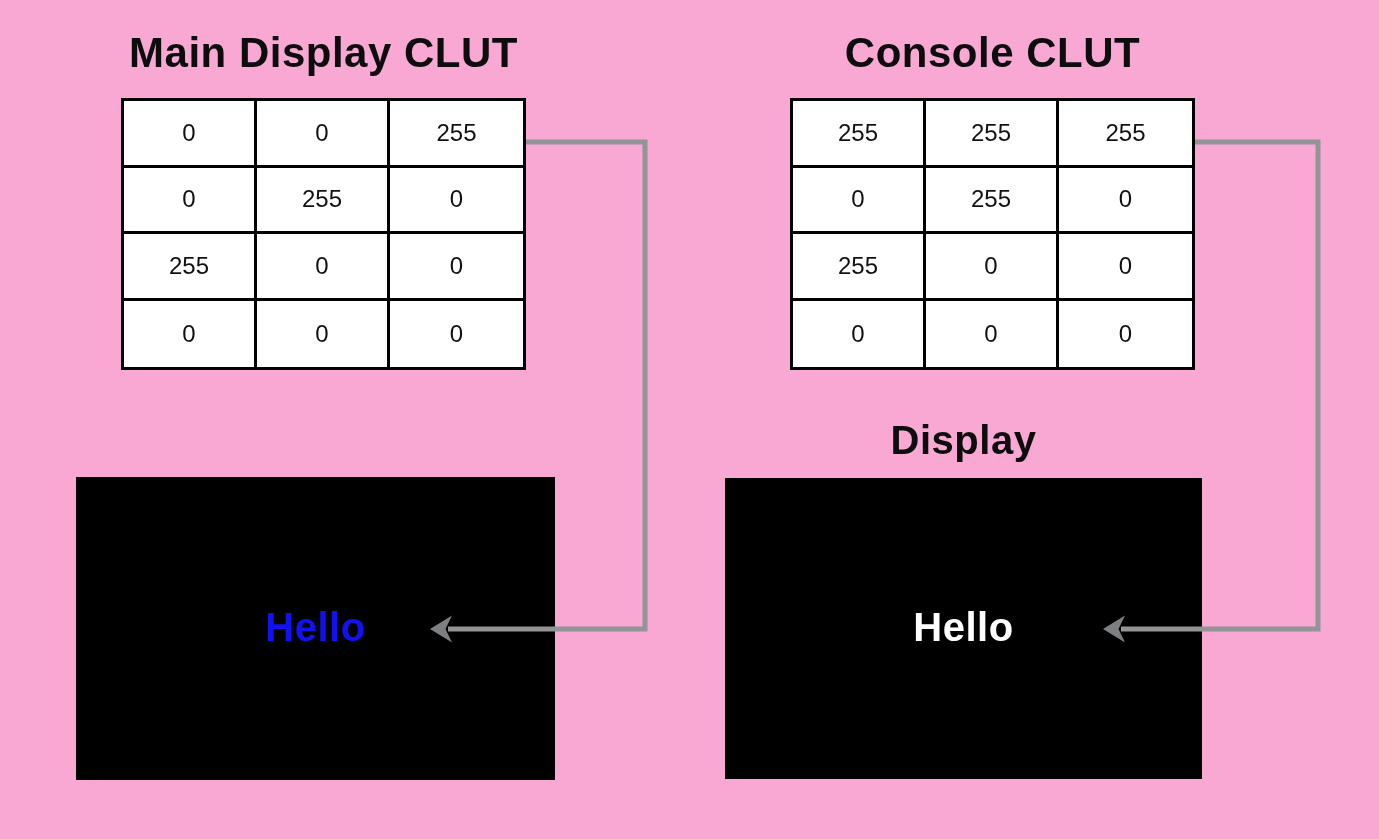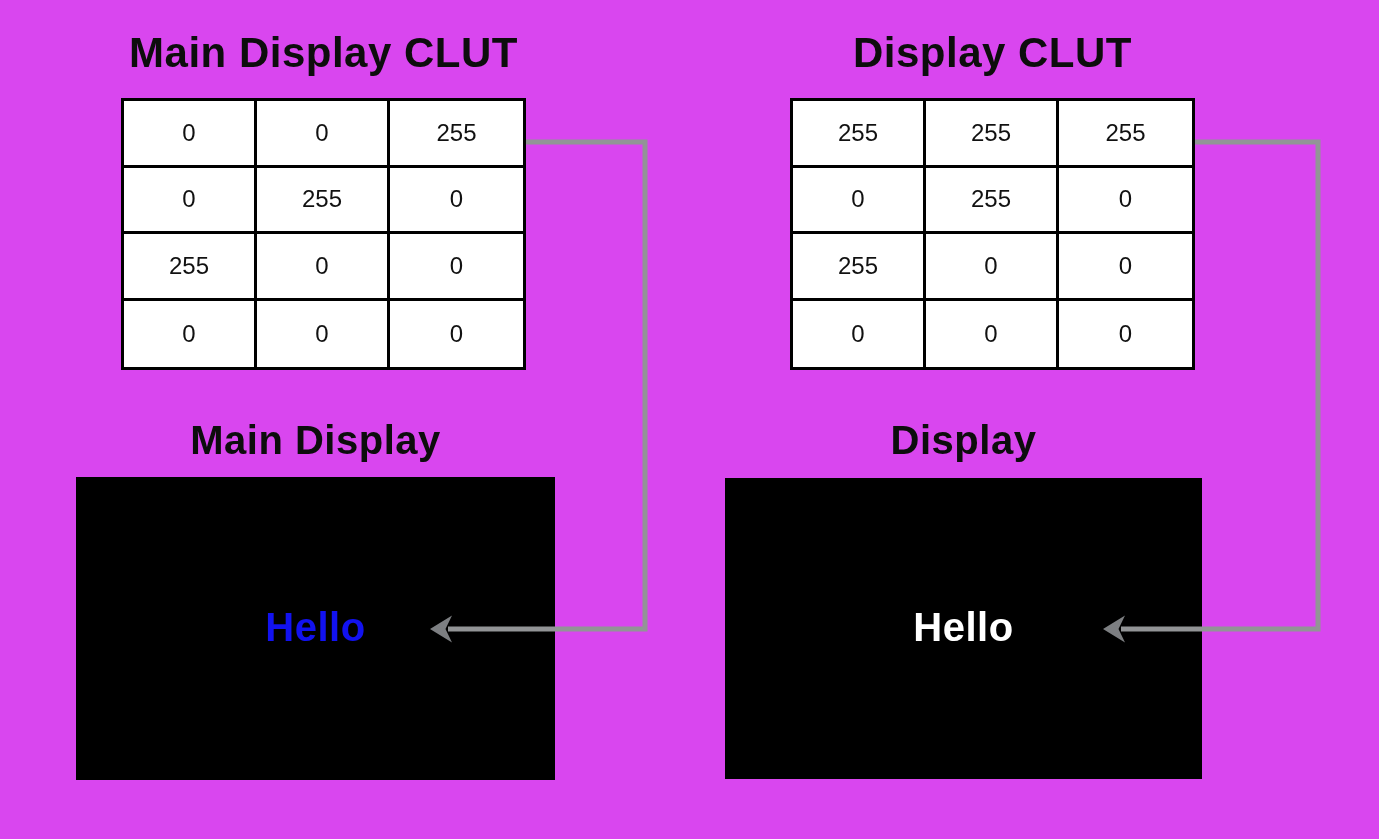--- a/index.html
+++ b/index.html
@@ -3,21 +3,21 @@
 <meta charset="utf-8">
 <style>
   * { margin: 0; padding: 0; box-sizing: border-box; }
   html, body { background: #ffffff; }
   body { font-family: "Liberation Sans", sans-serif; }
 
   .canvas {
     position: relative;
     width: 1379px;
     height: 839px;
-    background: #d946ef;
+    background: #f9a8d4;
     overflow: hidden;
   }
 
   .clut-title {
     position: absolute;
     top: 26px;
     height: 54px;
     font-size: 42px;
     font-weight: bold;
     color: #0d0d0d;
@@ -108,27 +108,26 @@
     <div class="clut-cell">255</div>
     <div class="clut-cell last-col">0</div>
     <div class="clut-cell">255</div>
     <div class="clut-cell">0</div>
     <div class="clut-cell last-col">0</div>
     <div class="clut-cell last-row">0</div>
     <div class="clut-cell last-row">0</div>
     <div class="clut-cell last-col last-row">0</div>
   </div>
 
-  <div class="display-title left">Main Display</div>
 
   <div class="screen left">
     <span class="hello-text" style="color: rgb(18, 18, 240);">Hello</span>
   </div>
 
-  <div class="clut-title right">Display CLUT</div>
+  <div class="clut-title right">Console CLUT</div>
 
   <div class="clut-table right">
     <div class="clut-cell">255</div>
     <div class="clut-cell">255</div>
     <div class="clut-cell last-col">255</div>
     <div class="clut-cell">0</div>
     <div class="clut-cell">255</div>
     <div class="clut-cell last-col">0</div>
     <div class="clut-cell">255</div>
     <div class="clut-cell">0</div>

